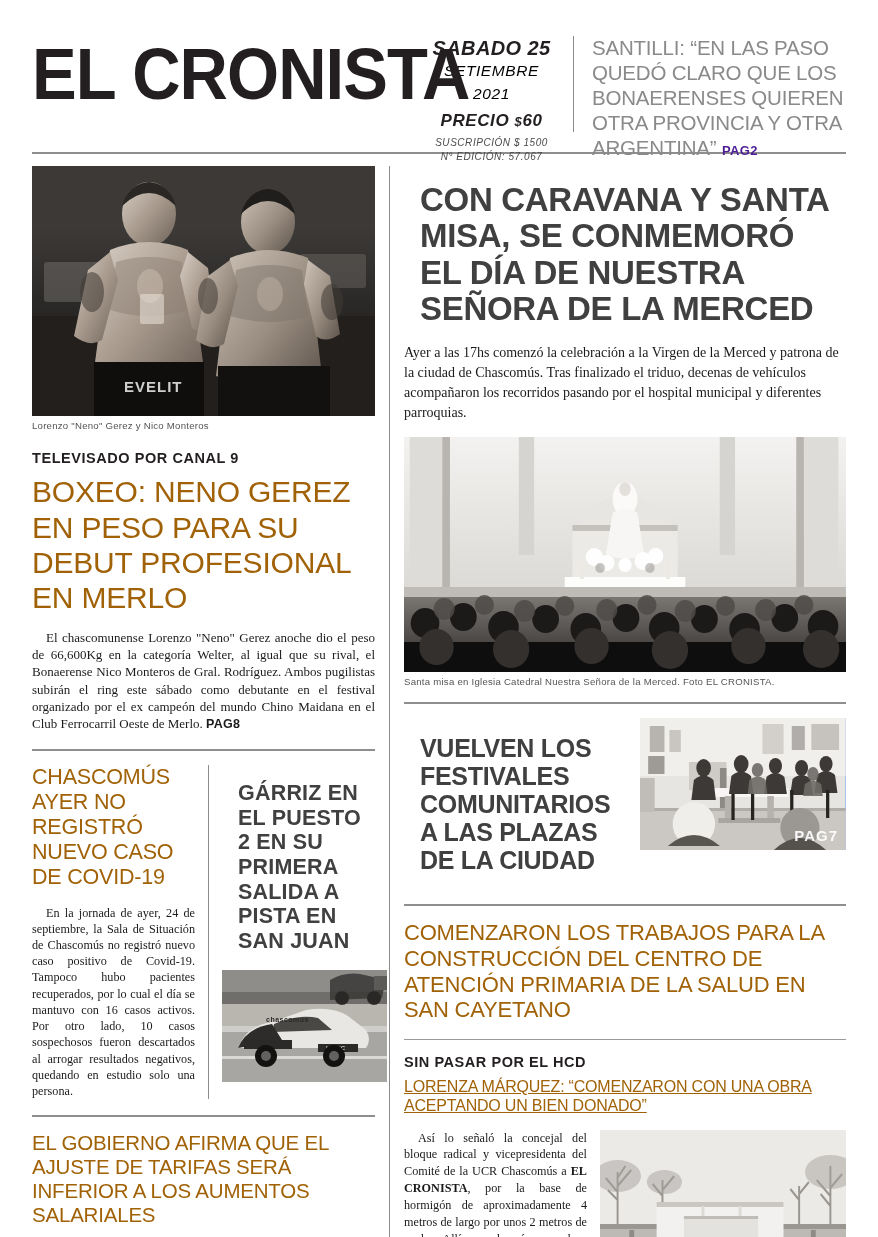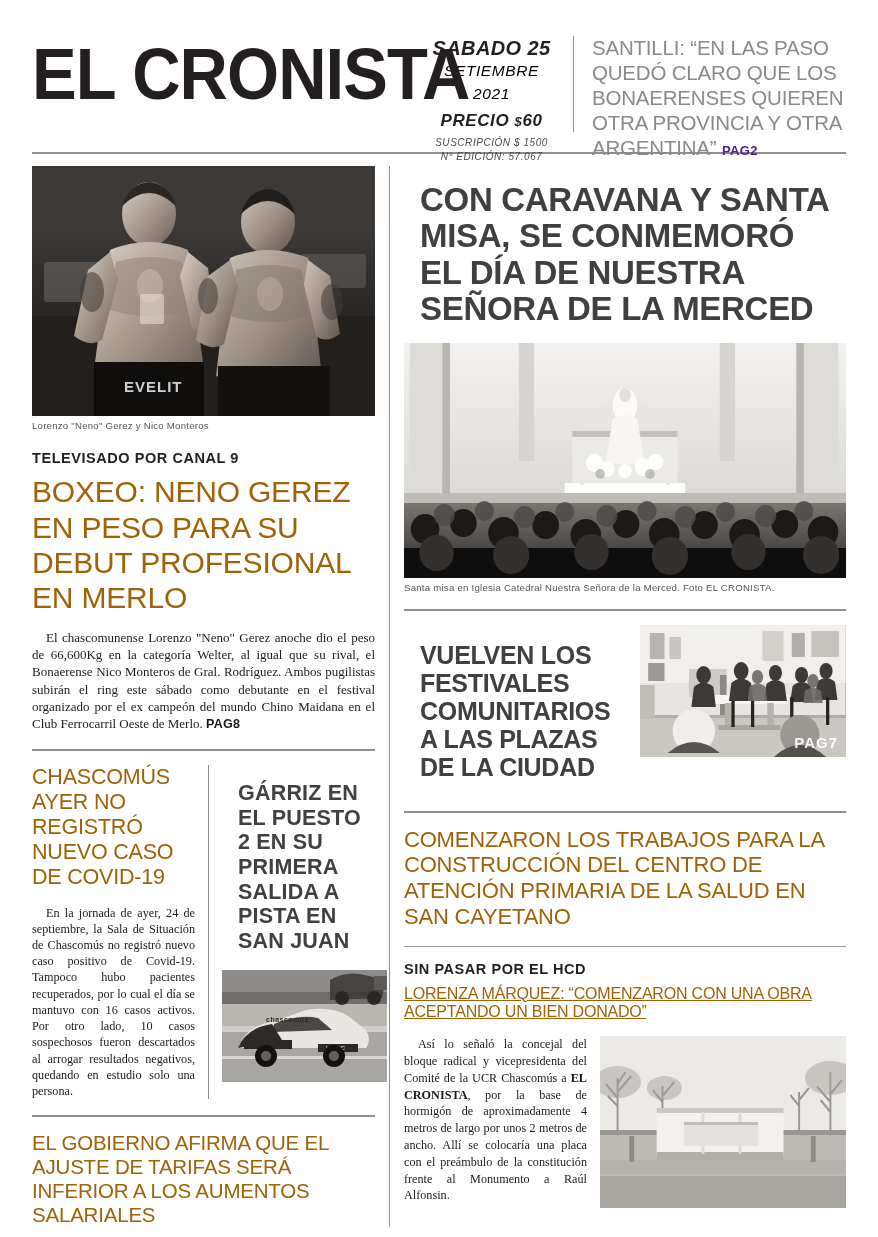--- a/index.html
+++ b/index.html
@@ -228,20 +228,21 @@
       <h3 class="hl-gray" style="font-size:20.5px;">EL GOBIERNO AFIRMA QUE EL AJUSTE DE TARIFAS SERÁ INFERIOR A LOS AUMENTOS SALARIALES</h3>
 
     </div>
 
     <div class="col-split"></div>
 
     <div class="col-right">
 
       <h1 class="hl-black" style="font-size:33px;">CON CARAVANA Y SANTA MISA, SE CONMEMORÓ EL DÍA DE NUESTRA SEÑORA DE LA MERCED</h1>
 
+      <p class="body-serif" style="margin-top:16px;font-size:14px;line-height:1.42;text-indent:0;text-align:left;">Ayer a las 17hs comenzó la celebración a la Virgen de la Merced y patrona de la ciudad de Chascomús. Tras finalizado el triduo, decenas de vehículos acompañaron los recorridos pasando por el hospital municipal y diferentes parroquias.</p>
 
       <div class="photo church-photo" style="margin-top:14px;">
         <svg viewBox="0 0 462 235" preserveAspectRatio="none" aria-hidden="true">
           <defs>
             <linearGradient id="gWall" x1="0" y1="0" x2="0" y2="1">
               <stop offset="0%" stop-color="#f3f2f0"></stop>
                 <stop offset="100%" stop-color="#cfcdc9"></stop>
             </linearGradient>
             <linearGradient id="gCrowd" x1="0" y1="0" x2="0" y2="1">
               <stop offset="0%" stop-color="#7a7672"></stop>

